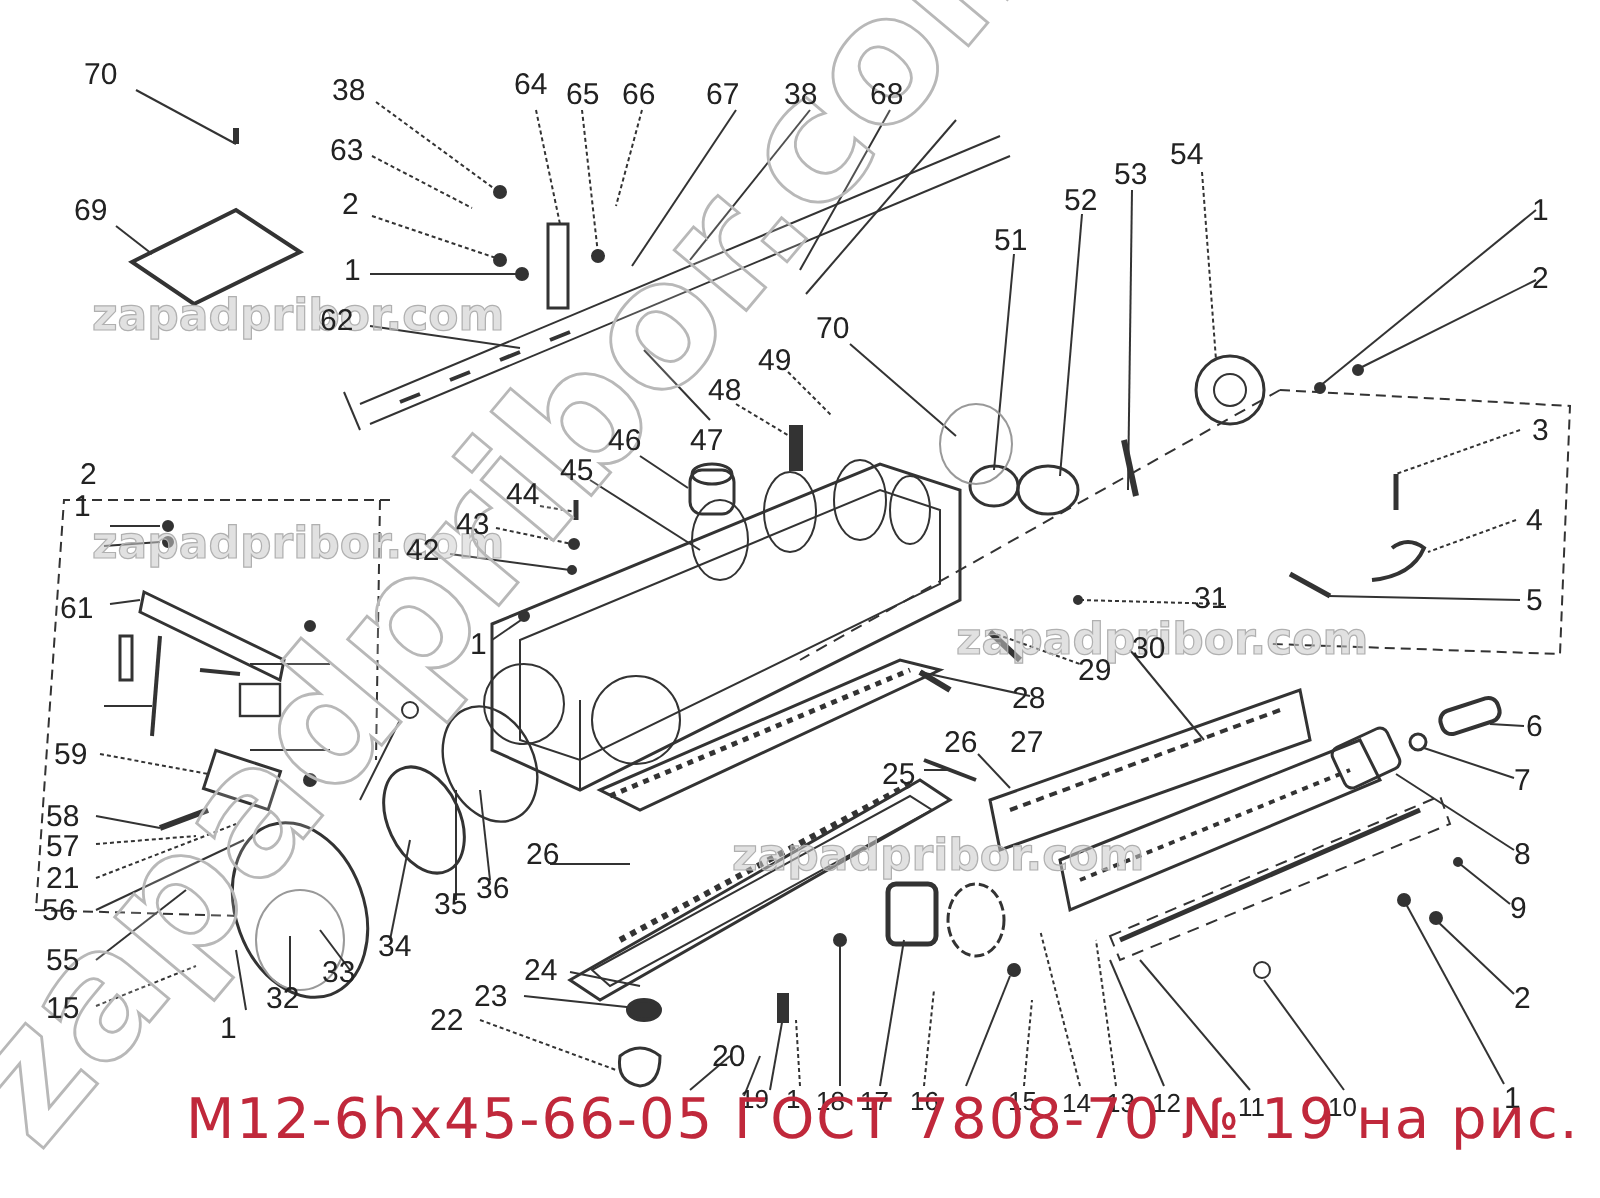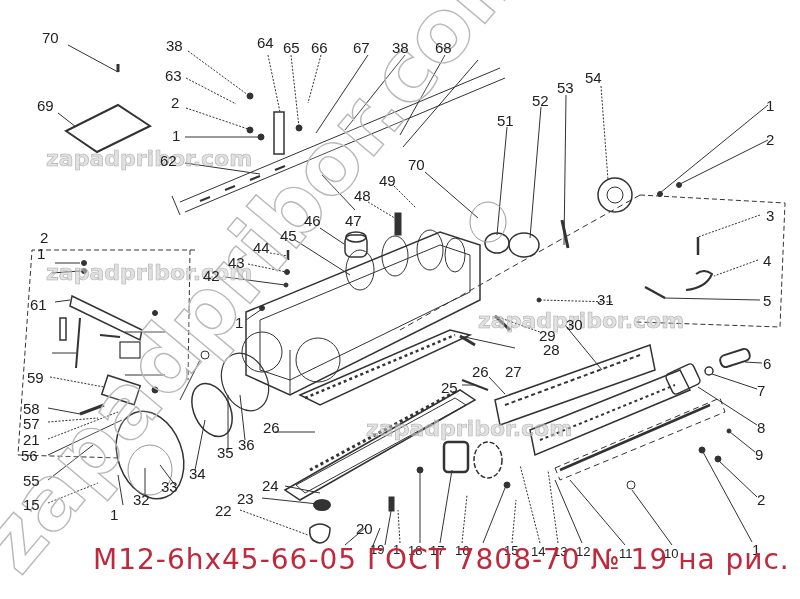--- a/index.html
+++ b/index.html
@@ -245,21 +245,21 @@
       <div class="callout" style="left: 253px; top: 240px;">44</div>
       <div class="callout" style="left: 228px; top: 255px;">43</div>
       <div class="callout" style="left: 203px; top: 268px;">42</div>
       <div class="callout" style="left: 40px; top: 230px;">2</div>
       <div class="callout" style="left: 37px; top: 246px;">1</div>
       <div class="callout" style="left: 30px; top: 297px;">61</div>
       <div class="callout" style="left: 235px; top: 315px;">1</div>
       <div class="callout" style="left: 597px; top: 292px;">31</div>
       <div class="callout" style="left: 566px; top: 317px;">30</div>
       <div class="callout" style="left: 539px; top: 328px;">29</div>
-      <div class="callout" style="left: 543px; top: 342px;">28</div>
+      <div class="callout" style="left: 506px; top: 342px;">28</div>
       <div class="callout" style="left: 505px; top: 364px;">27</div>
       <div class="callout" style="left: 472px; top: 364px;">26</div>
       <div class="callout" style="left: 441px; top: 380px;">25</div>
       <div class="callout" style="left: 763px; top: 356px;">6</div>
       <div class="callout" style="left: 757px; top: 383px;">7</div>
       <div class="callout" style="left: 757px; top: 420px;">8</div>
       <div class="callout" style="left: 755px; top: 447px;">9</div>
       <div class="callout" style="left: 757px; top: 492px;">2</div>
       <div class="callout" style="left: 752px; top: 542px;">1</div>
       <div class="callout" style="left: 27px; top: 370px;">59</div>

